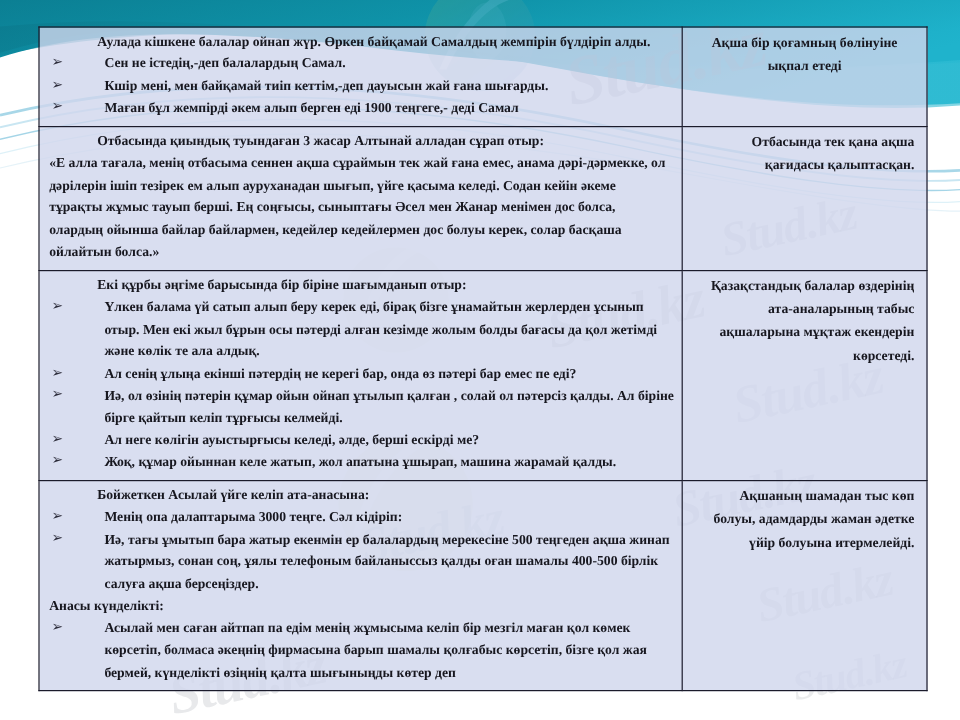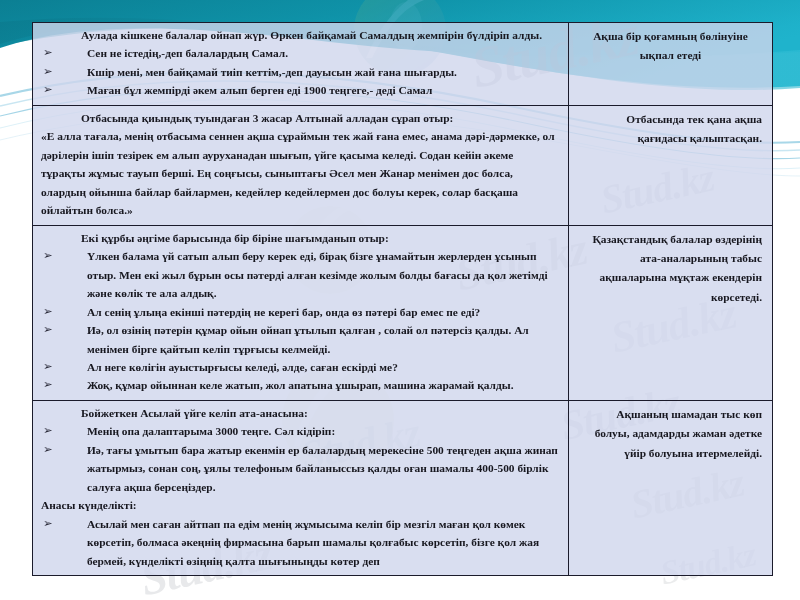--- a/index.html
+++ b/index.html
@@ -250,25 +250,25 @@
             <li>
               <span class="marker">➢</span>
               <span>Үлкен балама үй сатып алып беру керек еді, бірақ бізге ұнамайтын жерлерден ұсынып отыр. Мен екі жыл бұрын осы пәтерді алған кезімде жолым болды бағасы да қол жетімді және көлік те ала алдық.</span>
             </li>
             <li>
               <span class="marker">➢</span>
               <span>Ал сенің ұлыңа екінші пәтердің не керегі бар, онда өз пәтері бар емес пе еді?</span>
             </li>
             <li>
               <span class="marker">➢</span>
-              <span>Иә, ол өзінің пәтерін құмар ойын ойнап ұтылып қалған , солай ол пәтерсіз қалды. Ал менімен бірге қайтып келіп тұрғысы келмейді.</span>
-            </li>
-            <li>
-              <span class="marker">➢</span>
-              <span>Ал неге көлігін ауыстырғысы келеді, әлде, саған ескірді ме?</span>
+              <span>Иә, ол өзінің пәтерін құмар ойын ойнап ұтылып қалған , солай ол пәтерсіз қалды. Ал біріне бірге қайтып келіп тұрғысы келмейді.</span>
+            </li>
+            <li>
+              <span class="marker">➢</span>
+              <span>Ал неге көлігін ауыстырғысы келеді, әлде, берші ескірді ме?</span>
             </li>
             <li>
               <span class="marker">➢</span>
               <span>Жоқ, құмар ойыннан келе жатып, жол апатына ұшырап, машина жарамай қалды.</span>
             </li>
           </ul>
         </td>
         <td class="col-right">
           <div class="summary left-align">Қазақстандық балалар өздерінің ата-аналарының табыс ақшаларына мұқтаж екендерін көрсетеді.</div>
         </td>

